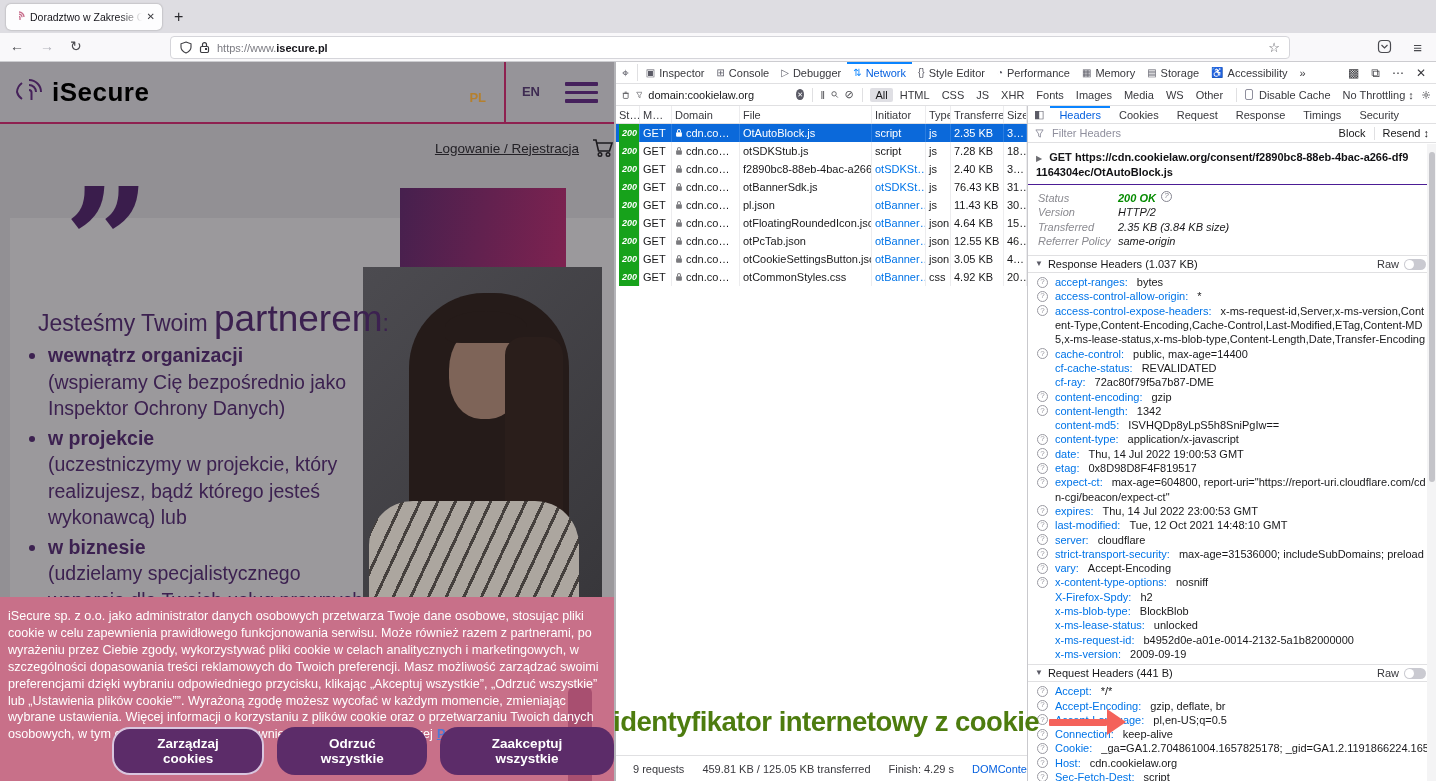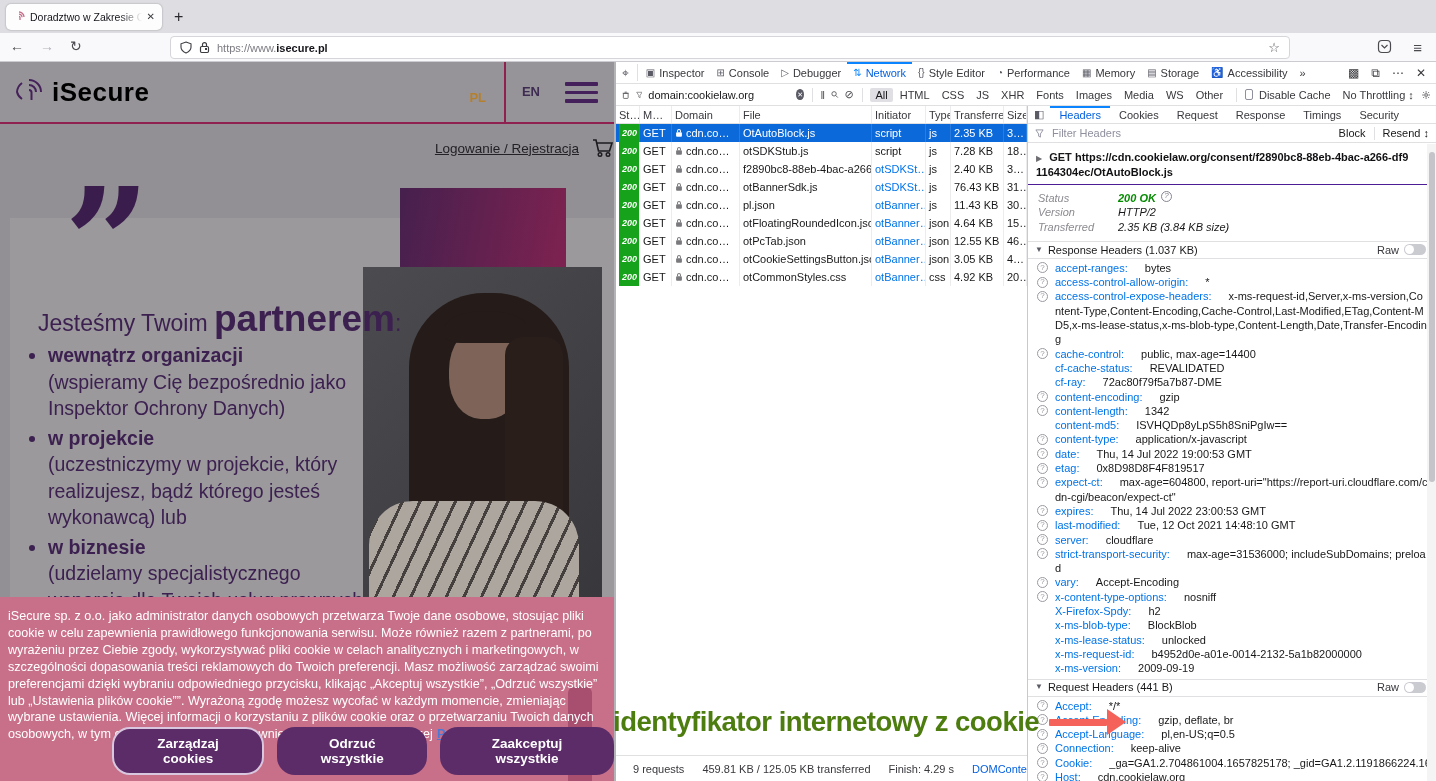--- a/index.html
+++ b/index.html
@@ -42,21 +42,21 @@
   .login { font-size:13.5px; color:#232126; text-decoration:underline; }
 
   .site-main { position:absolute; left:0; top:108px; width:614px; height:427px; }
   .card { position:absolute; left:10px; top:48px; right:0; bottom:0; background:#9b999c; }
   .grad-rect { position:absolute; left:400px; top:18px; width:166px; height:79px;
                background:linear-gradient(100deg,#46204e,#7e2250); }
   .quote-mark { position:absolute; left:64px; top:-48px; font-family:"DejaVu Serif",serif; font-weight:bold;
                 font-size:150px; color:#3a1d4c; line-height:1.6; }
   .lead { position:absolute; left:38px; top:128px; color:#3c2150; }
   .lead .pre { font-size:23px; }
-  .lead .big { font-size:37px; font-weight:bold; }
+  .lead .big { font-size:37px; font-weight:normal; }
   .bullets { position:absolute; left:30px; top:172px; width:338px; }
   .bullets li { font-size:19.5px; line-height:26.5px; color:#3c2150; margin:0 0 3px 18px; }
   .bullets b { font-weight:bold; }
   .photo { position:absolute; left:363px; top:97px; width:239px; bottom:0; overflow:hidden;
            background:linear-gradient(135deg,#4c4b50,#38373b); }
   .hair-back { position:absolute; left:46px; top:26px; width:160px; height:310px; background:#251b19;
                border-radius:75px 75px 28px 28px; }
   .hair-side { position:absolute; left:142px; top:70px; width:58px; height:280px; background:#2a1e1b; border-radius:18px; }
   .face { position:absolute; left:86px; top:58px; width:72px; height:94px; background:#7e6458; border-radius:48% 48% 44% 44%; }
   .bangs { position:absolute; left:82px; top:44px; width:82px; height:32px; background:#251b19; border-radius:50% 50% 20% 20%; }
@@ -141,21 +141,21 @@
   .sec .raw { margin-left:auto; display:flex; align-items:center; gap:5px; color:#38383d; }
   .toggle { width:22px; height:11px; border-radius:6px; background:#cacad1; position:relative; }
   .toggle i { position:absolute; left:1px; top:1px; width:9px; height:9px; border-radius:50%; background:#fff; }
   .hlist { padding:2px 0 0 0; }
   .hdr { position:relative; padding:0 8px 0 27px; word-break:break-all; }
   .hdr .qm { position:absolute; left:9px; top:1.5px; width:11px; height:11px; border:1px solid #9a9aa2; border-radius:50%;
              color:#9a9aa2; font-size:8px; display:flex; align-items:center; justify-content:center; visibility:hidden; }
   .hdr .qm.show { visibility:visible; }
   .hname { color:#0074e8;margin-top:32px; }
   .hname::after { content:":"; }
-  .hval { margin-left:17px; }
+  .hval { margin-left:9px; }
   .hlist.nowrap .hdr { white-space:nowrap; overflow:hidden; }
 
   .dp-scroll { position:absolute; right:0; top:38px; width:9px; bottom:0; background:#f4f4f5; }
   .dp-thumb { position:absolute; left:1.5px; top:8px; width:6px; height:330px; border-radius:3px; background:#c4c4c9; }
 
   
   .anno { position:absolute; left:577px; top:706px; z-index:50; display:flex; align-items:center; }
   .anno-text { font-size:27.5px; font-weight:bold; letter-spacing:-0.5px; }
   .anno-line { width:58px; height:7px; margin-left:10px; border-radius:1px; }
   .anno-head { width:0; height:0; border-top:13px solid transparent; border-bottom:13px solid transparent; border-left-width:19px;
@@ -631,20 +631,24 @@
               <span class="qmark">?</span>
             </div>
           <div class="row">
               <span class="slabel">Version</span>
               <span>HTTP/2</span>
             </div>
           <div class="row">
               <span class="slabel">Transferred</span>
               <span>2.35 KB (3.84 KB size)</span>
             </div>
+          <div class="row">
+              <span class="slabel">Referrer Policy</span>
+              <span>same-origin</span>
+            </div>
         </div>
 
         <div class="sec">
           <span class="tri">▼</span>
           <span>Response Headers (1.037 KB)</span>
           <span class="raw">
               <span>Raw</span>
               <span class="toggle">
                 <i></i>
               </span>

